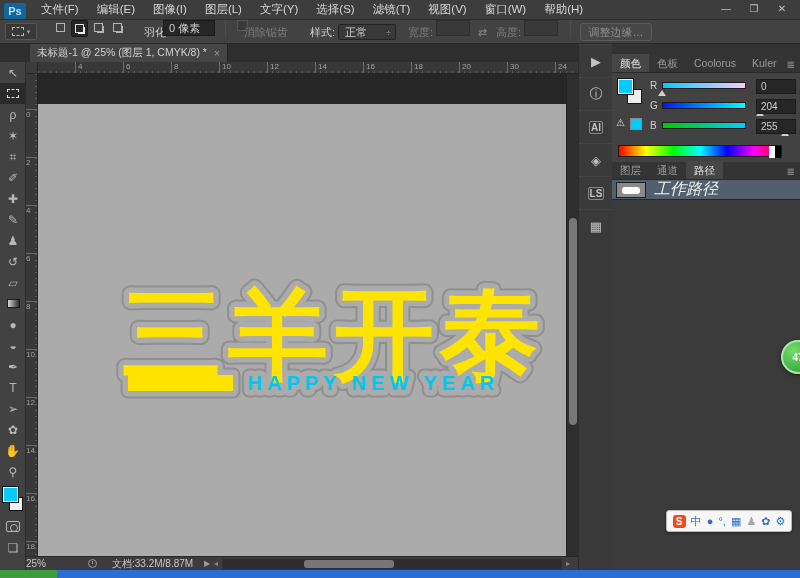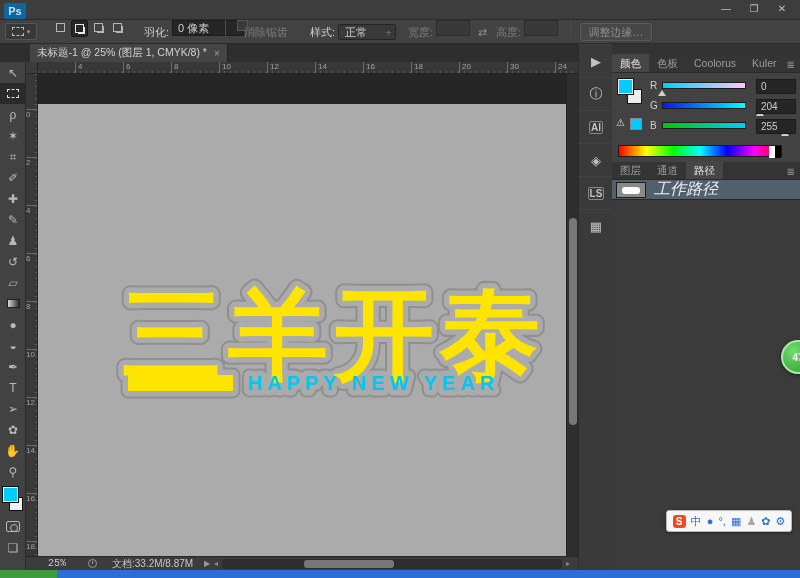--- a/index.html
+++ b/index.html
@@ -95,21 +95,21 @@
   
   #vscroll { position:absolute; left:566px; top:74px; width:12px; height:482px; background:#2e2e2e;
     border-left:1px solid #242424; }
   #vthumb { position:absolute; left:2px; top:144px; width:8px; height:207px; background:#777;
     border-radius:4px; }
 
   
   #statusbar { position:absolute; left:26px; top:556px; width:552px; height:14px; background:#3c3c3c;
     border-top:1px solid #282828; font-size:10px; color:#c8c8c8; }
   #statusbar > * { position:absolute; top:0; line-height:14px; }
-  #sb-zoom { left:22px;font-family:Liberation Mono, monospace; }
+  #sb-zoom { left:0; }
   #sb-clock { left:62px; width:9px; height:9px; top:2px; border:1px solid #9a9a9a; border-radius:50%; }
   #sb-clock:after { content:""; position:absolute; left:3px; top:1px; width:1px; height:3px; background:#9a9a9a; }
   #sb-doc { left:86px; }
   #sb-flyout { left:178px; color:#9a9a9a; font-size:8px; }
   #hscroll { position:absolute; left:196px; top:2px; width:340px; height:10px; background:#2d2d2d;
     border-radius:2px; }
   #hthumb { position:absolute; left:82px; top:1px; width:90px; height:8px; background:#777; border-radius:3px; }
   .sb-arrow { color:#8a8a8a; font-size:8px; }
 
   
@@ -176,35 +176,47 @@
   #taskbar .green { position:absolute; left:0; top:0; width:57px; height:8px; }
   #taskbar .blue { position:absolute; left:57px; top:0; width:743px; height:8px; }
 </style>
 </head>
 <body>
 
 <div id="app">
 
   <div id="menubar">
     <div id="ps-logo">Ps</div>
+    <div id="menu-items" style="display: flex;">
+        <span class="menu-item">文件(F)</span>
+        <span class="menu-item">编辑(E)</span>
+        <span class="menu-item">图像(I)</span>
+        <span class="menu-item">图层(L)</span>
+        <span class="menu-item">文字(Y)</span>
+        <span class="menu-item">选择(S)</span>
+        <span class="menu-item">滤镜(T)</span>
+        <span class="menu-item">视图(V)</span>
+        <span class="menu-item">窗口(W)</span>
+        <span class="menu-item">帮助(H)</span>
+      </div>
     <div id="winbtns">
         <span class="winbtn">—</span>
         <span class="winbtn">❐</span>
         <span class="winbtn">✕</span>
       </div>
   </div>
 
   <div id="optionsbar">
     <div id="tool-preset">
       <span class="mini-marquee"></span>
       <span class="mini-caret">▾</span>
     </div>
     <div id="mode-buttons"></div>
     <span class="ob-label" style="left:144px">羽化:</span>
-    <span class="ob-field" style="left:172px;width:72px">0 像素</span>
+    <span class="ob-field" style="left:163px;width:52px">0 像素</span>
     <span class="ob-check" style="left:237px"></span>
     <span class="ob-label dim" style="left:244px">消除锯齿</span>
     <span class="vsep" style="left:225px"></span>
     <span class="ob-label" style="left:310px">样式:</span>
     <span id="ob-style-dd" style="left:338px">
       <span>正常</span>
       <span class="dd-arrow">÷</span>
     </span>
     <span class="ob-label dim" style="left:408px">宽度:</span>
     <span class="ob-field disabled" style="left:436px;width:34px"></span>

